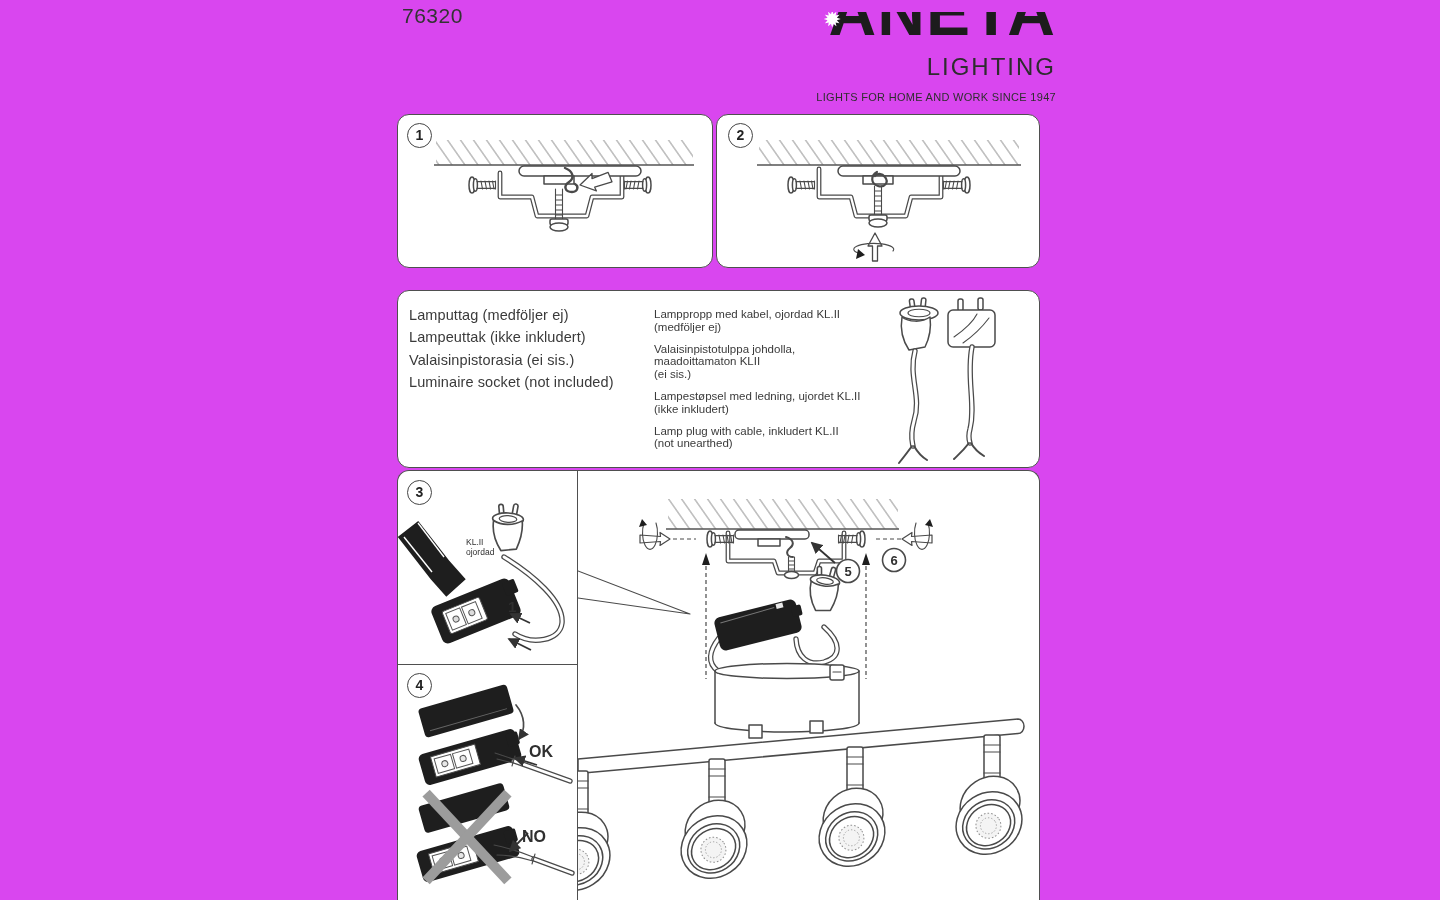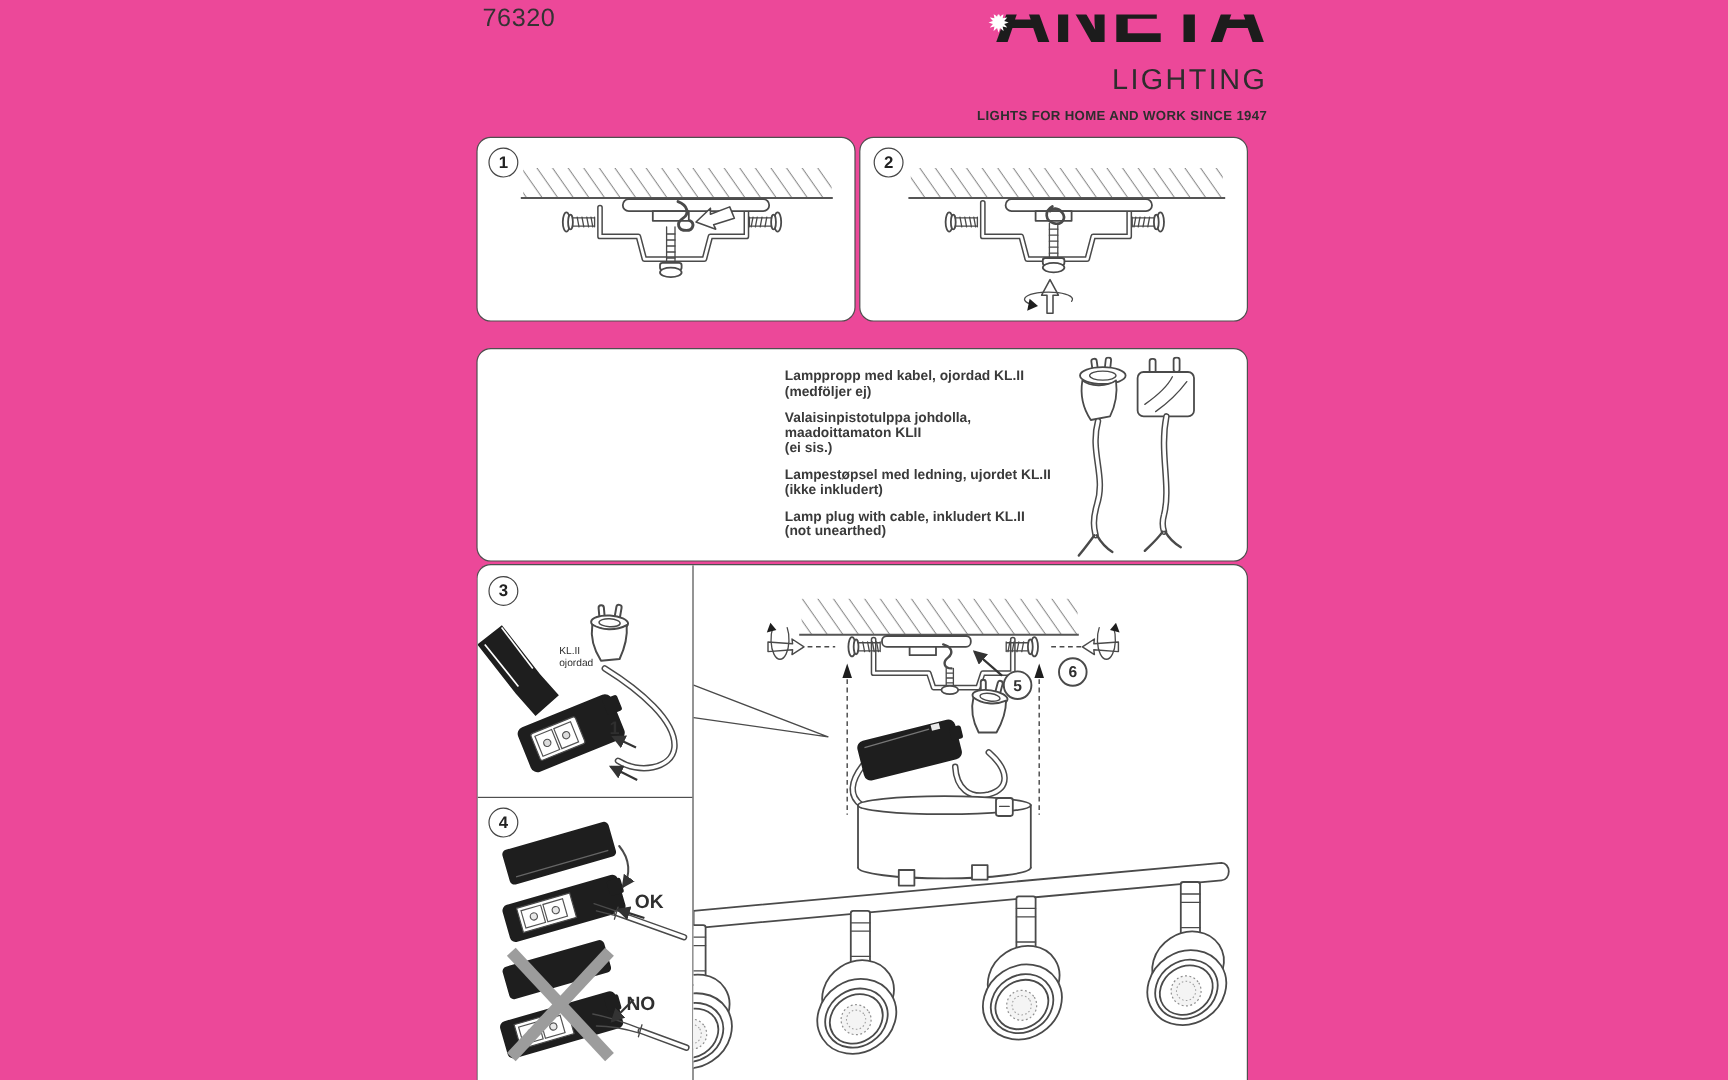--- a/index.html
+++ b/index.html
@@ -1,44 +1,44 @@
 <!DOCTYPE html>
 <html><head>
 <meta charset="utf-8">
 <style>
   html,body{margin:0;padding:0;}
   body{width:1440px;height:900px;overflow:hidden;background:#fff;
        font-family:"Liberation Sans",sans-serif;position:relative;}
-  .page{position:absolute;inset:0;background:#ec4899;}
+  .page{position:absolute;inset:0;background:#d946ef;}
 
   
   .model{position:absolute;left:402px;top:4px;font-size:21px;color:#333;letter-spacing:0.5px;}
   .logo{position:absolute;left:814px;top:12px;width:242px;text-align:right;color:#1d1d1d;}
   .logo-aneta-clip{position:relative;height:33px;overflow:hidden;}
   .logo-aneta{display:block;font-size:66px;line-height:66px;font-weight:800;letter-spacing:1px;margin-top:-33px;color:#1c1c1c;}
   .logo-star{position:absolute;left:9px;top:-5px;font-size:22px;color:#fff;font-weight:400;}
   .logo-lighting{font-size:24px;line-height:42px;font-weight:400;letter-spacing:2px;color:#2d2d2d;margin-top:1px;}
-  .logo-tagline{font-size:11px;font-weight:bold;letter-spacing:0.3px;color:#2e2e2e;margin-top:3px;}
+  .logo-tagline{font-size:11px;font-weight:normal;letter-spacing:0.3px;color:#2e2e2e;margin-top:3px;}
 
   
   .panel{position:absolute;border:1.5px solid #4f4f4f;border-radius:12px;background:#fff;box-sizing:border-box;}
   #p1{left:397px;top:114px;width:316px;height:154px;}
   #p2{left:716px;top:114px;width:324px;height:154px;}
   #ptext{left:397px;top:290px;width:643px;height:178px;}
   #pbottom{left:397px;top:470px;width:643px;height:430px;border-bottom:none;
            border-radius:12px 12px 0 0;overflow:hidden;}
   .vdiv{position:absolute;left:179px;top:0;bottom:0;width:0;border-left:1.5px solid #4f4f4f;}
   .hdiv{position:absolute;left:0;top:193px;width:179px;height:0;border-top:1.5px solid #4f4f4f;}
 
   .badge{position:absolute;width:23px;height:23px;border:1.6px solid #454545;border-radius:50%;
          text-align:center;line-height:23px;font-size:14px;font-weight:bold;color:#222;background:#fff;z-index:5;}
 
   .col-left{position:absolute;left:11px;top:13px;font-size:14.5px;color:#3a3a3a;line-height:22.3px;letter-spacing:0.1px;}
   .col-right{position:absolute;left:256px;top:17px;width:226px;font-size:11.5px;color:#3a3a3a;line-height:12.8px;}
-  .col-right .blk-txt{margin-bottom:9px;font-weight:bold;}
+  .col-right .blk-txt{margin-bottom:9px;}
 
   .dsvg{position:absolute;display:block;}
 
   
   .ln{fill:none;stroke:#4a4a4a;stroke-width:1.5;stroke-linecap:round;stroke-linejoin:round;}
   .ln2{fill:none;stroke:#4a4a4a;stroke-width:1.1;stroke-linecap:round;stroke-linejoin:round;}
   .wire-o{fill:none;stroke:#4a4a4a;stroke-width:4.8;stroke-linejoin:round;stroke-linecap:round;}
   .wire-i{fill:none;stroke:#fff;stroke-width:2.3;stroke-linejoin:round;stroke-linecap:round;}
   .cab-o{fill:none;stroke:#4a4a4a;stroke-width:5.4;stroke-linecap:round;}
   .cab-i{fill:none;stroke:#fff;stroke-width:2.9;stroke-linecap:round;}
@@ -145,20 +145,26 @@
       <ellipse cx="161" cy="108" rx="9" ry="4" class="wfill"></ellipse>
       <use href="#screwR" transform="translate(74,70)"></use>
       <use href="#screwR" transform="translate(250,70) scale(-1,1)"></use>
       <path class="wfill" style="stroke-width:1.3" d="M 158,118 L 151,131 L 155.5,131 L 155.5,146 L 160.5,146 L 160.5,131 L 165,131 Z"></path>
       <path class="ln2" d="M 176,136 A 20 6 0 1 0 144,139"></path>
       <path class="blk" d="M 141,134 L 139,144 L 148,140 Z"></path>
     </svg>
   </div>
 
   <div class="panel" id="ptext">
+    <div class="col-left">
+      <div>Lamputtag (medföljer ej)</div>
+      <div>Lampeuttak (ikke inkludert)</div>
+      <div>Valaisinpistorasia (ei sis.)</div>
+      <div>Luminaire socket (not included)</div>
+    </div>
     <div class="col-right">
       <div class="blk-txt">
         <div>Lamppropp med kabel, ojordad KL.II</div>
         <div>(medföljer ej)</div>
       </div>
       <div class="blk-txt">
         <div>Valaisinpistotulppa johdolla,</div>
         <div>maadoittamaton KLII</div>
         <div>(ei sis.)</div>
       </div>

